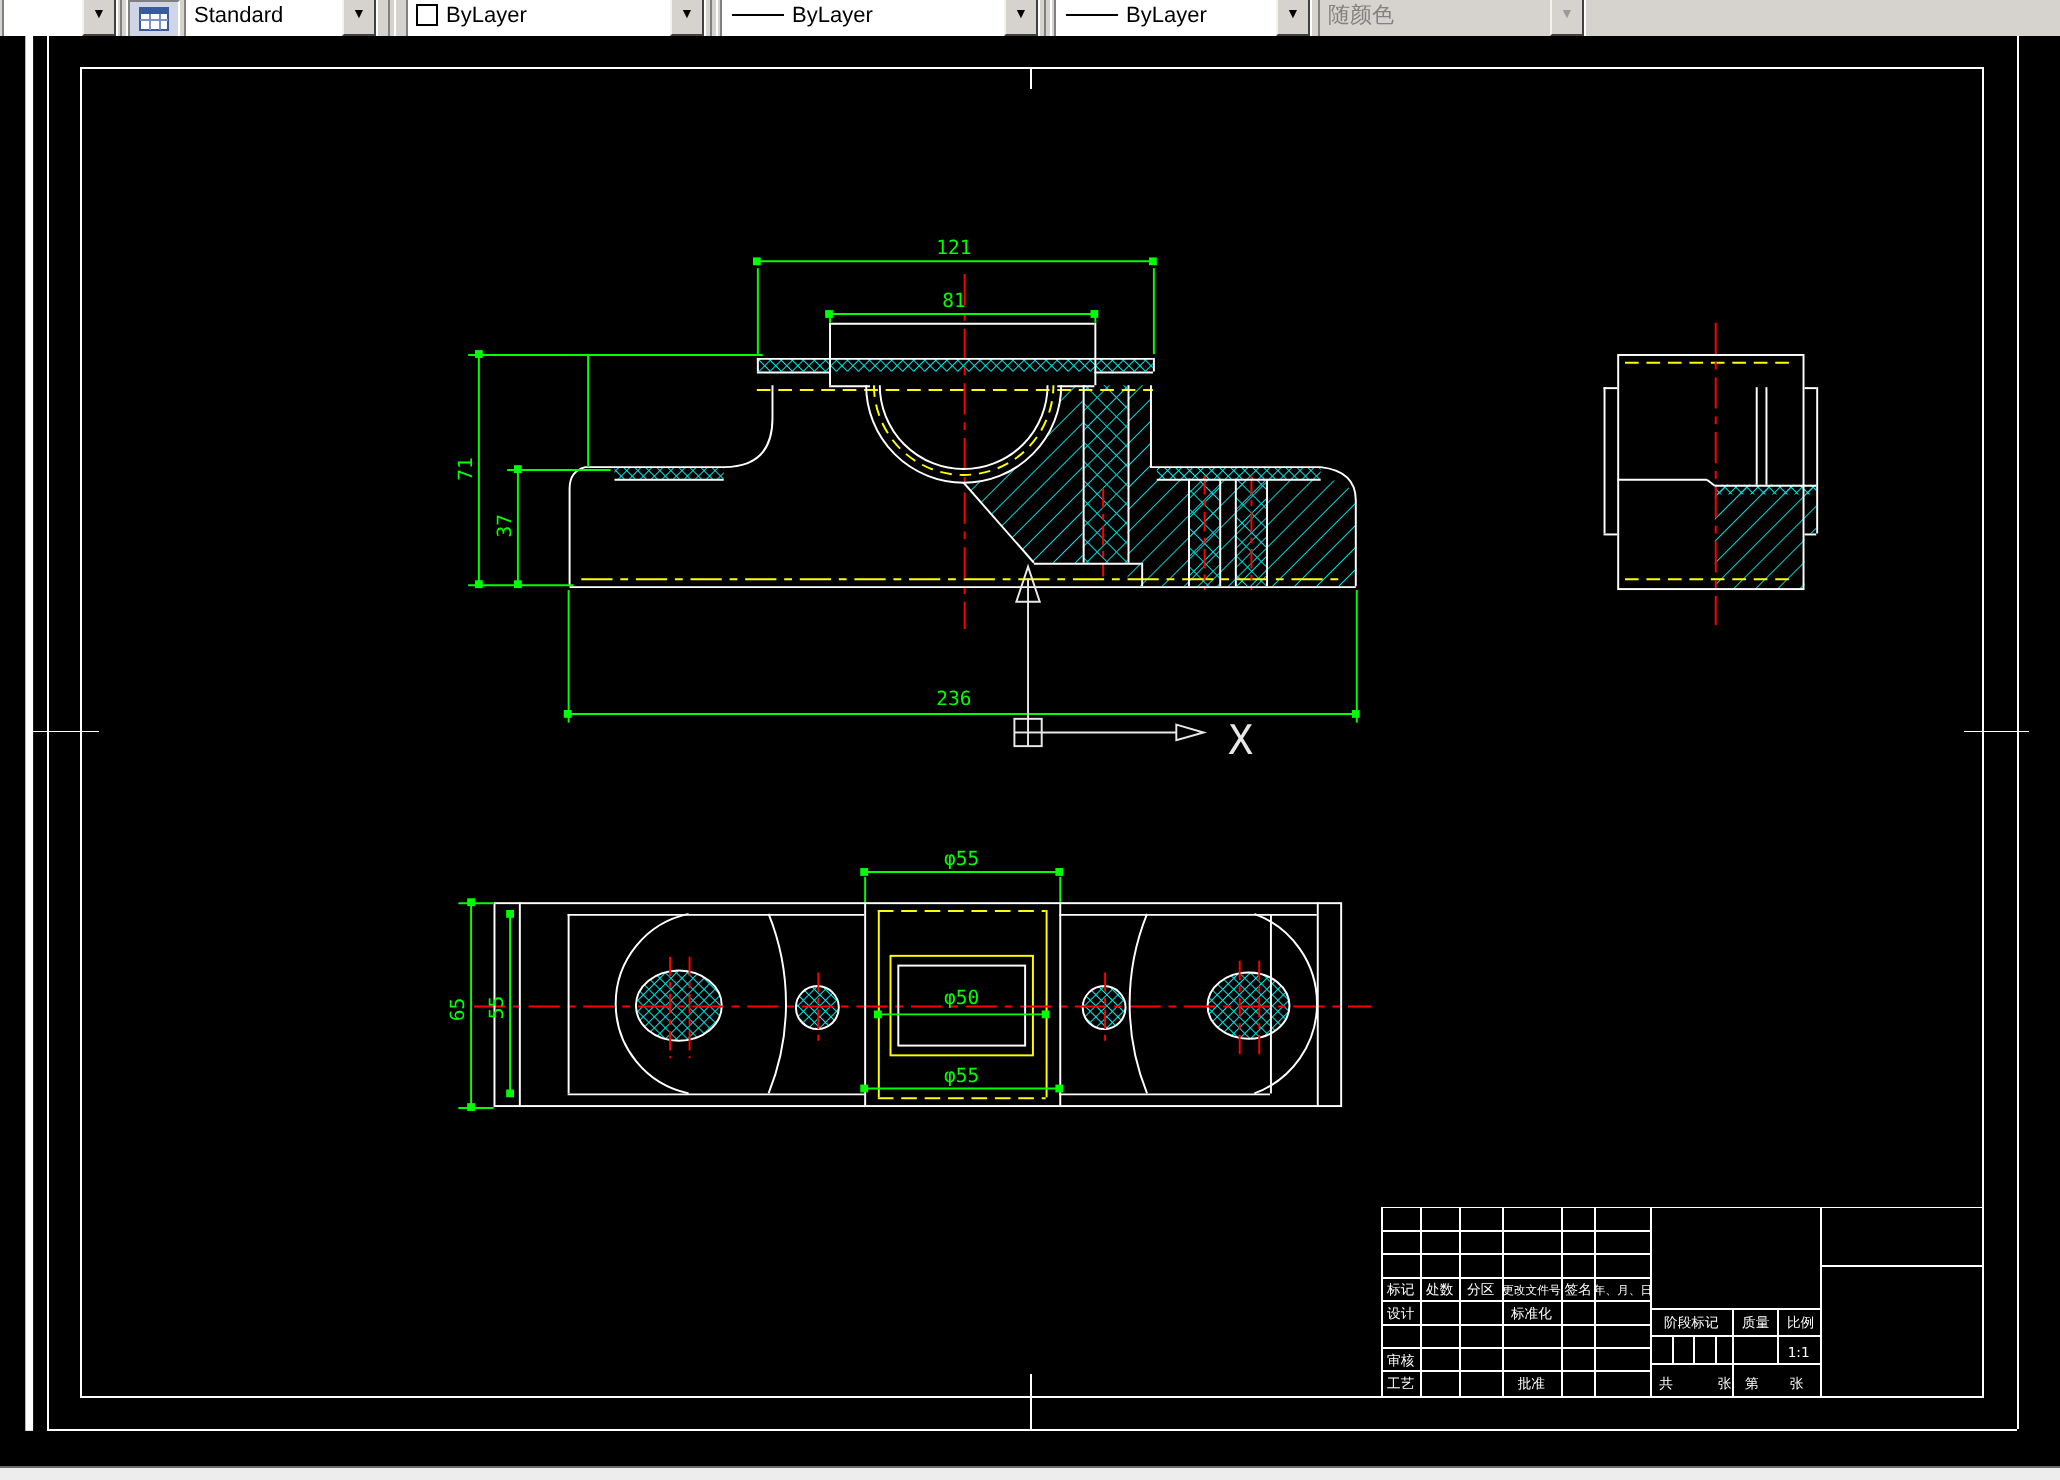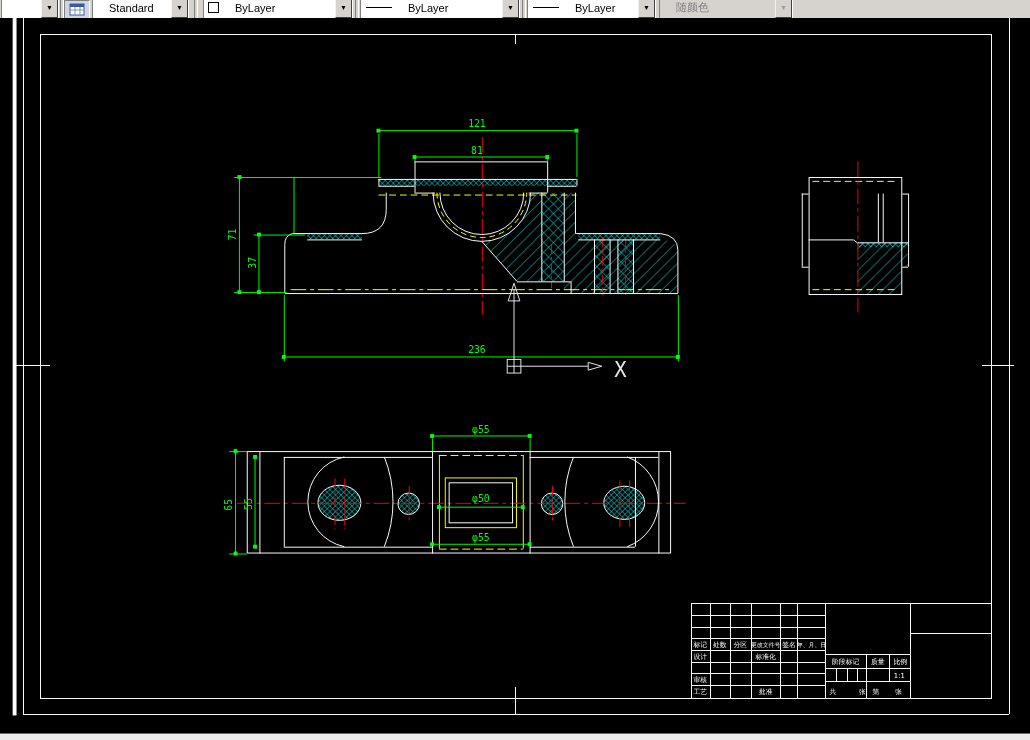--- a/index.html
+++ b/index.html
@@ -4,21 +4,21 @@
 <style>
   html,body{margin:0;padding:0;background:#000;}
   #screen{position:relative;width:1030px;height:740px;background:#000;overflow:hidden;
           font-family:"Liberation Sans",sans-serif;}
   
   #toolbar{position:absolute;left:0;top:0;width:1030px;height:18px;background:#d6d3ce;
            border-bottom:1px solid #808080;overflow:hidden;}
   .combo{position:absolute;top:-4px;height:21px;background:#fff;
          border:1px solid;border-color:#808080 #fff #fff #808080;
          display:flex;align-items:center;font-size:11px;color:#000;}
-  .combo .val{flex:1;padding-left:16px;white-space:nowrap;overflow:hidden;}
+  .combo .val{flex:1;padding-left:4px;white-space:nowrap;overflow:hidden;}
   .combo .btn{width:15px;height:19px;background:#d6d3ce;flex:none;
               border:1px solid;border-color:#f4f2ee #404040 #404040 #f4f2ee;
               font-size:7px;display:flex;align-items:center;justify-content:center;color:#000;}
   .combo.disabled{background:#d6d3ce;color:#828282;}
   .combo.disabled .btn{color:#9a9a9a;}
   .sep{position:absolute;top:0;width:2px;height:18px;
        border-left:1px solid #808080;border-right:1px solid #fff;}
   .swatch{width:9px;height:9px;background:#fff;border:1px solid #000;margin-left:4px;flex:none;}
   .lineglyph{width:26px;height:1px;background:#000;margin-left:5px;flex:none;}
   .iconbtn{position:absolute;top:0;left:64px;width:24px;height:17px;background:#cfd5e4;

